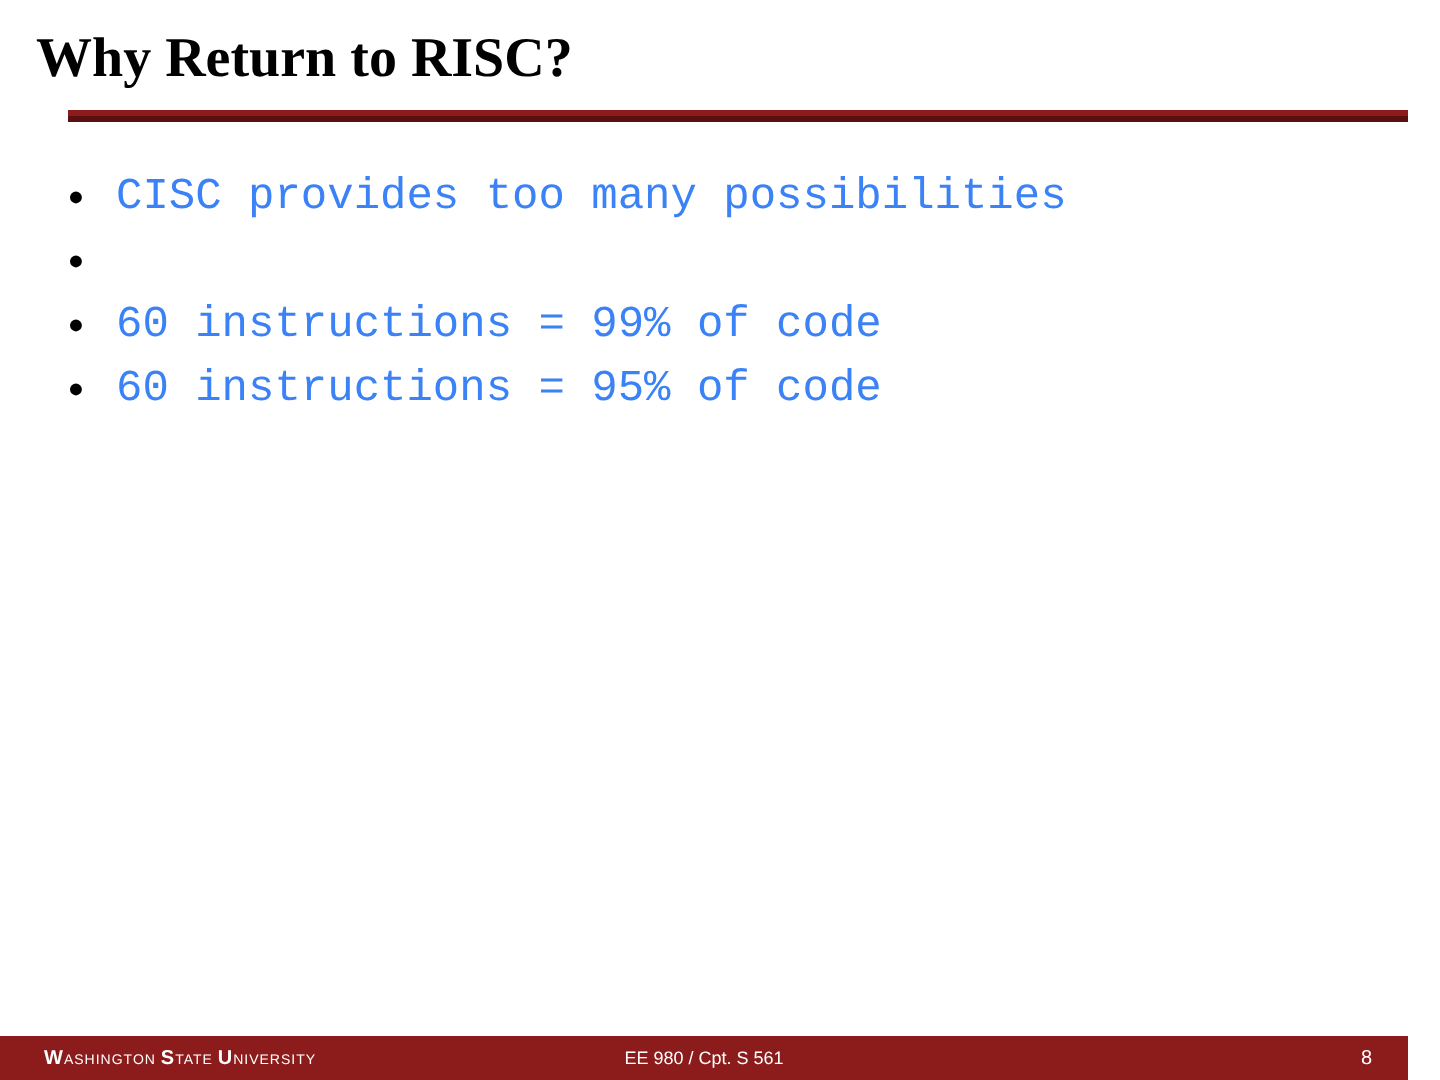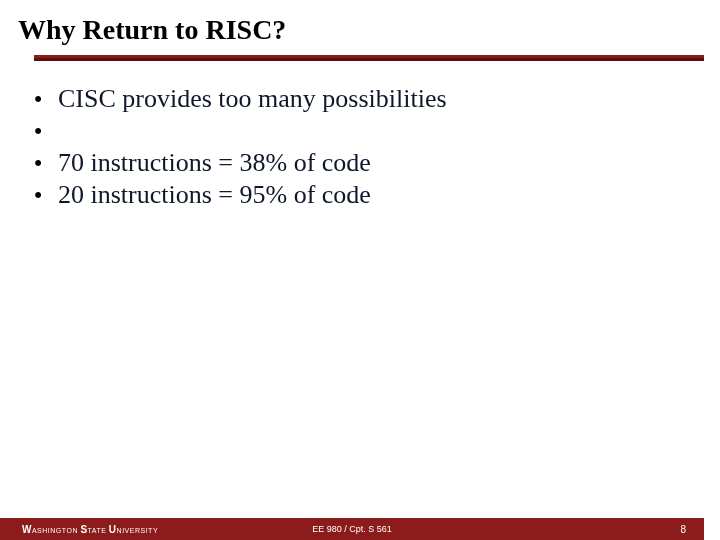--- a/index.html
+++ b/index.html
@@ -33,24 +33,24 @@
   }
   .bullet-dot {
     width: 20px;
     text-align: center;
     font-size: 22px;
     line-height: 30px;
     color: #000;
     font-family: Arial, sans-serif;
   }
   .bullet-text {
-    font-size: 26px;
+    font-size: 22px;
     line-height: 30px;
-    color: #0f172a;
-    font-family: Liberation Serif, serif;
+    color: #3b82f6;
+    font-family: Liberation Mono, monospace;
     padding-left: 10px;
   }
   .footer {
     position: absolute;
     left: 0; right: 0; bottom: 0;
     height: 22px;
     background: #8c1c1c;
     color: #fff;
     display: flex;
     align-items: center;
@@ -90,25 +90,25 @@
   <div class="content">
     <div class="bullet-row">
       <div class="bullet-dot">•</div>
       <div class="bullet-text">CISC provides too many possibilities</div>
     </div>
     <div class="bullet-row">
       <div class="bullet-dot">•</div>
     </div>
     <div class="bullet-row">
       <div class="bullet-dot">•</div>
-      <div class="bullet-text">70 instructions = 38% of code</div>
+      <div class="bullet-text">60 instructions = 99% of code</div>
     </div>
     <div class="bullet-row">
       <div class="bullet-dot">•</div>
-      <div class="bullet-text">20 instructions = 95% of code</div>
+      <div class="bullet-text">60 instructions = 95% of code</div>
     </div>
   </div>
 
   <div class="footer">
     <div class="footer-left">
       <span class="big">W</span><span class="small">ASHINGTON </span><span class="big">S</span><span class="small">TATE </span><span class="big">U</span><span class="small">NIVERSITY</span>
     </div>
     <div class="footer-center">EE 980 / Cpt. S 561</div>
     <div class="footer-right">8</div>
   </div>

